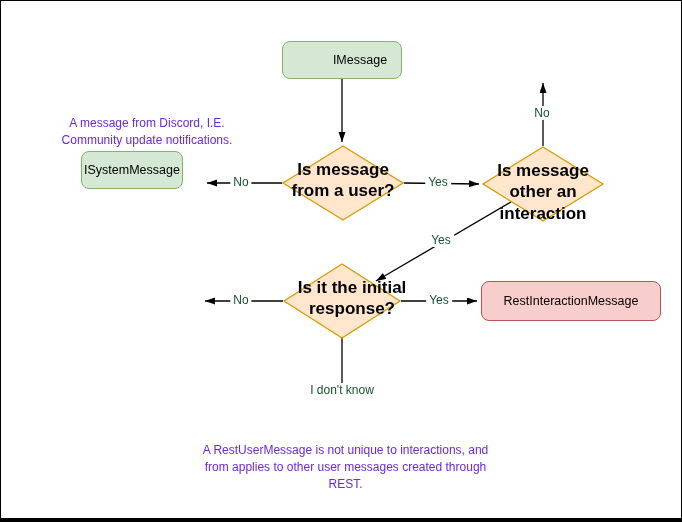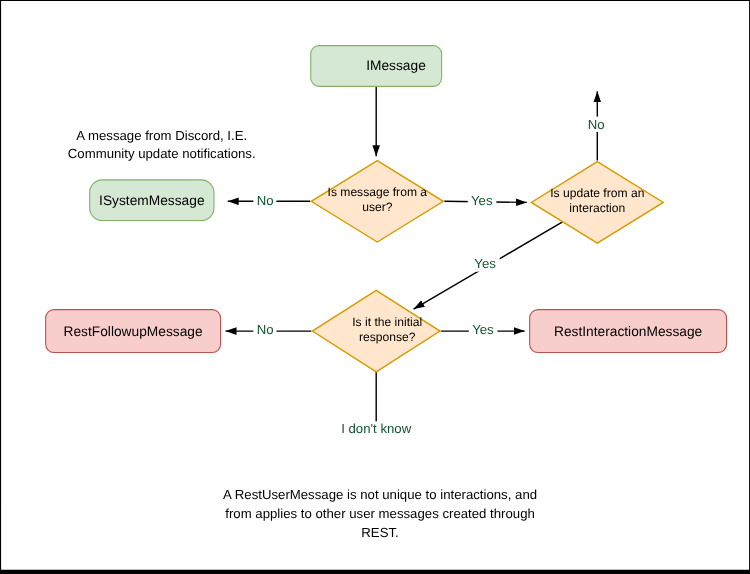--- a/index.html
+++ b/index.html
@@ -44,47 +44,47 @@
     background: #d5e8d4;
     border: 1.3px solid #82b366;
   }
   .node.red {
     background: #f8cecc;
     border: 1.3px solid #b85450;
   }
   .decision-label {
     position: absolute;
     display: flex;
-    align-items: center;
     justify-content: center;
     text-align: center;
-    font-size: 11px;
+    font-size: 17px;
     color: #000000;
     line-height: 1.25;
+    font-weight: bold;
   }
   .edge-label {
     position: absolute;
     transform: translate(-50%, -50%);
     background: #ffffff;
     padding: 0 3px;
     font-size: 12px;
     color: #14532d;
     white-space: nowrap;
   }
   .note {
     position: absolute;
     text-align: center;
     font-size: 12px;
-    color: #000000;
+    color: #6d28d9;
     line-height: 1.4;
   }
   
   .n-imessage        { left: 281px; top: 40px;  width: 120px; height: 38px; padding-left: 36px; }
   .n-iusermessage    { left: 481px; top: 40px;  width: 120px; height: 38px; }
-  .n-isystemmessage  { left: 80px;  top: 162px; width: 114px; height: 38px; border-radius: 12px; }
+  .n-isystemmessage  { left: 80px;  top: 150px; width: 102px; height: 38px; }
   .n-restfollowup    { left: 40px;  top: 280px; width: 160px; height: 40px; }
   .n-restinteraction { left: 480px; top: 280px; width: 180px; height: 40px; }
   .n-restuser        { left: 280px; top: 399px; width: 121px; height: 36px; }
   
   .d-user        { left: 287px; top: 158px; width: 110px; height: 48px; }
   .d-interaction { left: 487px; top: 159px; width: 110px; height: 48px; }
   .d-initial     { left: 296px; top: 276px; width: 110px; height: 48px; }
   
   .el-user-no          { left: 240px; top: 181px; }
   .el-user-yes         { left: 437px; top: 181px; }
@@ -122,32 +122,29 @@
     <polygon points="542,146 602,183 542,220 482,183" fill="#ffe6cc" stroke="#d79b00" stroke-width="1.3"></polygon>
     <polygon points="341,263 399,300 341,337 283,300" fill="#ffe6cc" stroke="#d79b00" stroke-width="1.3"></polygon>
   </svg>
 
   <div class="node green n-imessage">
     <span>IMessage</span>
   </div>
   <div class="node green n-isystemmessage">
     <span>ISystemMessage</span>
   </div>
-  <div class="node red n-restfollowup">
-    <span>RestFollowupMessage</span>
-  </div>
   <div class="node red n-restinteraction">
     <span>RestInteractionMessage</span>
   </div>
 
   <div class="decision-label d-user">
     <span>Is message from a user?</span>
   </div>
   <div class="decision-label d-interaction">
-    <span>Is update from an interaction</span>
+    <span>Is message other an interaction</span>
   </div>
   <div class="decision-label d-initial">
     <span>Is it the initial response?</span>
   </div>
 
   <div class="edge-label el-user-no">No</div>
   <div class="edge-label el-user-yes">Yes</div>
   <div class="edge-label el-interaction-no">No</div>
   <div class="edge-label el-interaction-yes">Yes</div>
   <div class="edge-label el-initial-no">No</div>

